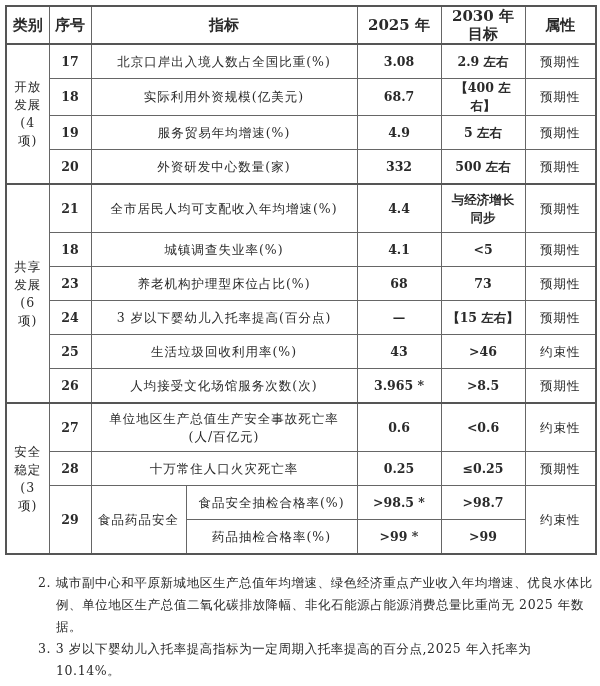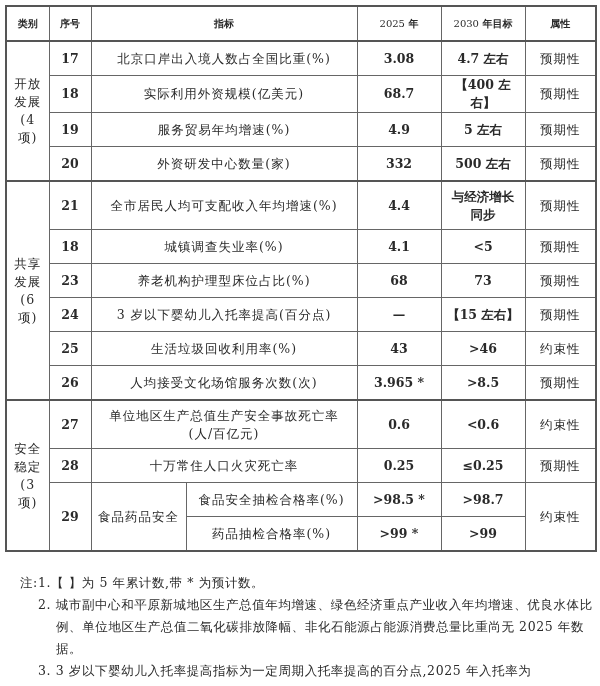--- a/index.html
+++ b/index.html
@@ -4,22 +4,22 @@
 <style>
   html, body { margin: 0; padding: 0; background: #ffffff; }
   body { width: 600px; height: 686px; position: relative; overflow: hidden;
          font-family: "DejaVu Serif", "Liberation Serif", serif; color: #2a2a2a; }
   table.main { position: absolute; left: 5px; top: 5px; width: 590px;
                border-collapse: collapse; table-layout: fixed;
                border: 2px solid #555; font-size: 12.5px; }
   table.main td, table.main th { border: 1px solid #666; text-align: center;
                vertical-align: middle; padding: 0 4px; line-height: 18px; }
   table.main th { font-family: "DejaVu Sans", "Liberation Sans", sans-serif;
-               font-weight: bold; font-size: 10px; height: 33px; }
-  table.main th.light { font-weight: normal; font-family: "DejaVu Serif", serif; }
+               font-weight: bold; font-size: 15px; height: 33px; }
+  table.main th.light { font-weight: bold; font-family: "DejaVu Serif", serif; }
   table.main th.light b { font-family: "DejaVu Sans", sans-serif; }
   td.ind { text-align: left; padding-left: 8px; letter-spacing: 1px; }
   td.cat { letter-spacing: 1px; line-height: 20px; }
   tr.r35 td { height: 33px; }
   tr.r48 td { height: 47px; }
   tr.grp td { border-top: 2px solid #555; }
   td.num { font-family: "DejaVu Serif", serif; font-weight: bold; }
   td.attr { letter-spacing: 1px; margin-top: 32px; }
   .notes { position: absolute; left: 20px; top: 572px; width: 575px;
            font-size: 12.5px; line-height: 22px; letter-spacing: 0.6px; }
@@ -54,21 +54,21 @@
 
     <tr class="r35 grp">
       <td rowspan="4" class="cat">
         <div>开放</div>
           <div>发展</div>
           <div>(4 项)</div>
       </td>
       <td class="num">17</td>
       <td colspan="2" class="ind">北京口岸出入境人数占全国比重(%)</td>
       <td class="num">3.08</td>
-      <td class="num">4.7 左右</td>
+      <td class="num">2.9 左右</td>
       <td class="attr">预期性</td>
     </tr>
     <tr class="r35">
       <td class="num">18</td>
       <td colspan="2" class="ind">实际利用外资规模(亿美元)</td>
       <td class="num">68.7</td>
       <td class="num">【400 左右】</td>
       <td class="attr">预期性</td>
     </tr>
     <tr class="r35">
@@ -169,16 +169,15 @@
     </tr>
     <tr class="r35">
       <td class="ind">药品抽检合格率(%)</td>
       <td class="num">&gt;99 *</td>
       <td class="num">&gt;99</td>
     </tr>
   </tbody>
 </table>
 
 <div class="notes">
-  <p class="note first">注:1.【  】为 5 年累计数,带 * 为预计数。</p>
   <p class="note sub">2. 城市副中心和平原新城地区生产总值年均增速、绿色经济重点产业收入年均增速、优良水体比例、单位地区生产总值二氧化碳排放降幅、非化石能源占能源消费总量比重尚无 2025 年数据。</p>
   <p class="note sub">3. 3 岁以下婴幼儿入托率提高指标为一定周期入托率提高的百分点,2025 年入托率为 10.14%。</p>
 </div>
 
 </body></html>

